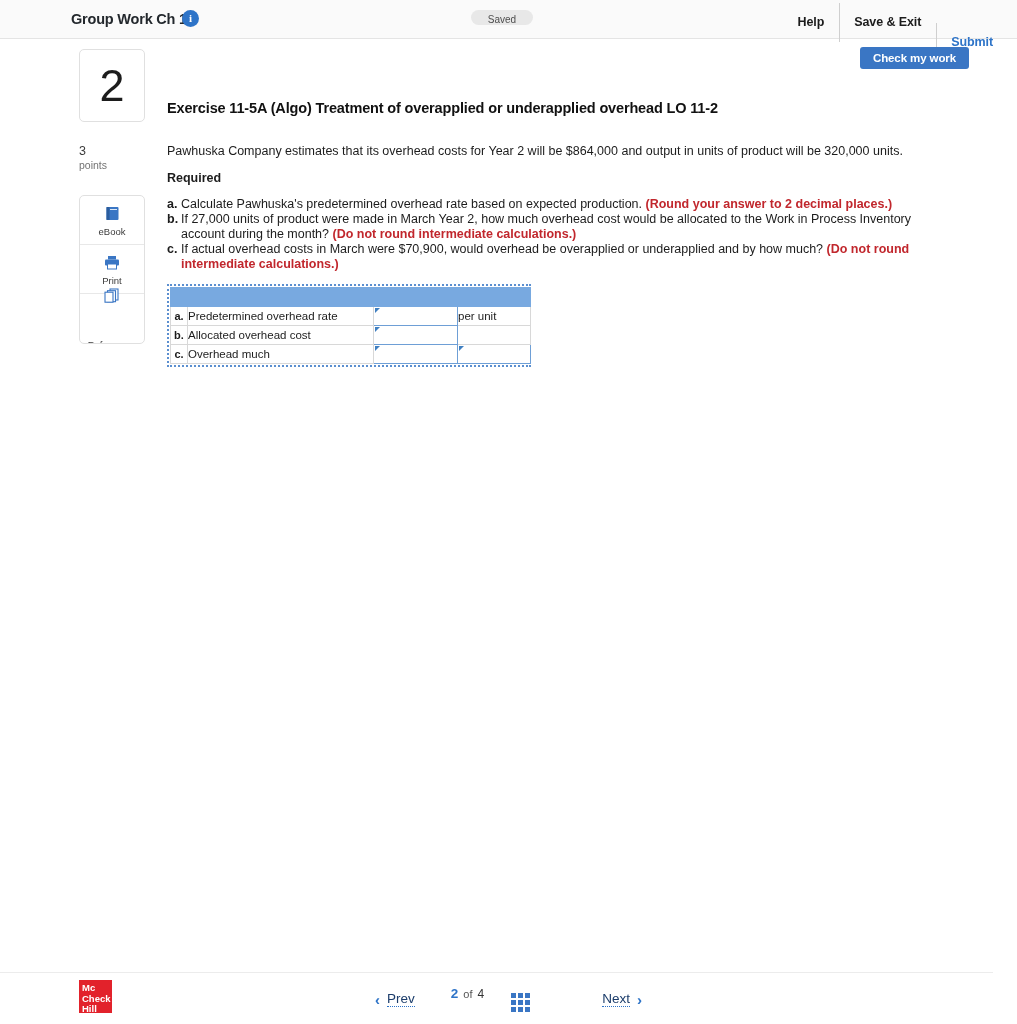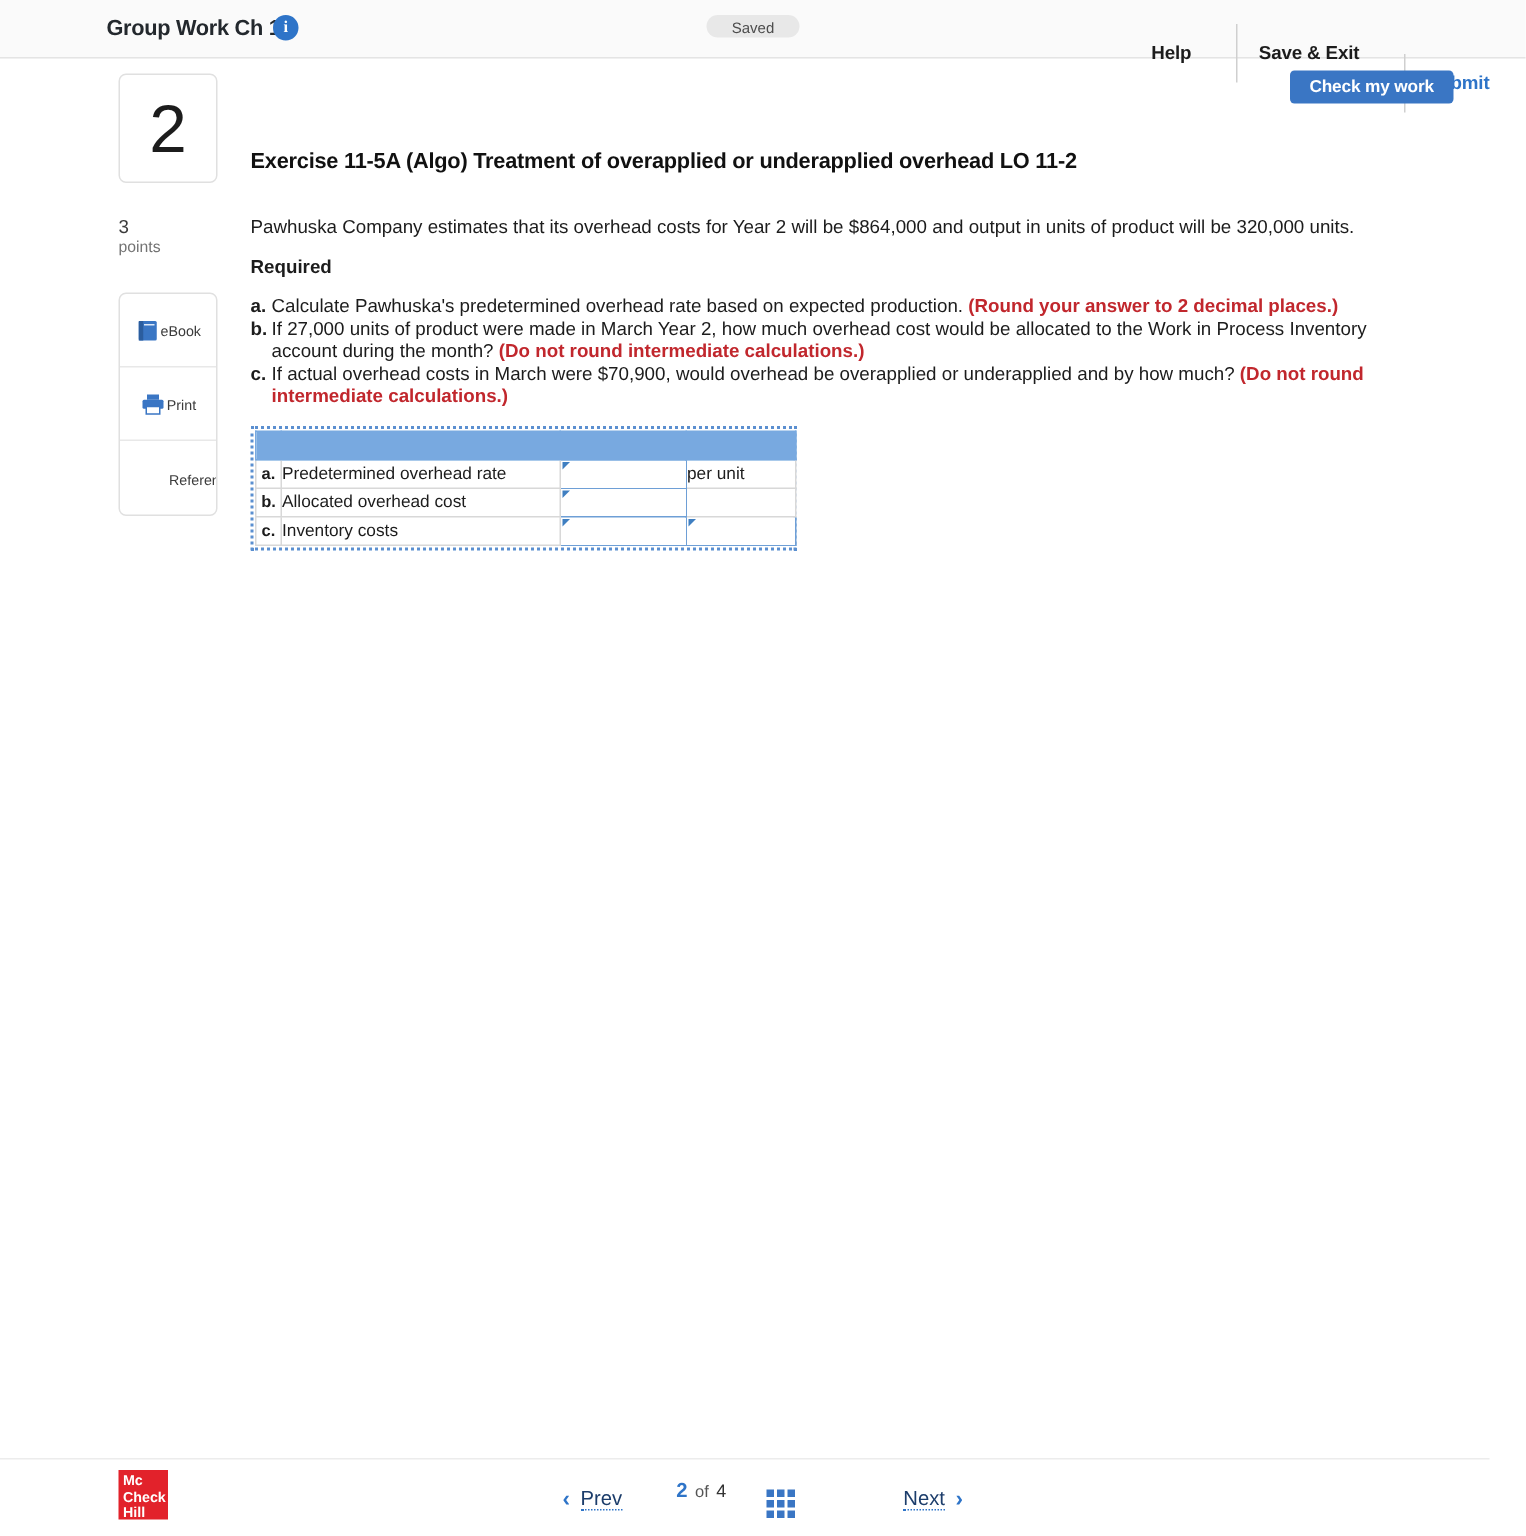--- a/index.html
+++ b/index.html
@@ -36,23 +36,23 @@
     cursor: pointer;
   }
   .saved-badge {
     position: absolute; left: 471px; top: 10px;
     width: 62px; height: 15px;
     background: #e8e8e8; border-radius: 10px;
     font-size: 10px; color: #4d4d4d;
     line-height: 19px; text-align: center;
   }
   .topbar-right {
-    position: absolute; right: 24px; top: 16px;
+    position: absolute; right: 24px; top: 3px;
     height: 39px;
-    display: flex; align-items: center; gap: 16px;
+    display: flex; align-items: center; gap: 1px;
   }
   .topbar-link {
     font-size: 12.5px; font-weight: 700;
     color: #1c1c1c; text-decoration: none;
     padding: 0 14px; cursor: pointer;
     letter-spacing: -0.1px;
     line-height: 39px;
   }
   .topbar-link.divider { border-left: 1px solid #cfcfcf; }
   .topbar-link.submit { color: #2e74c8; padding-right: 0; margin-top: 40px; }
@@ -92,21 +92,21 @@
     font-size: 10.5px; color: #737373;
   }
   .tool-stack {
     position: absolute; left: 79px; top: 195px;
     width: 66px;
     border: 1px solid #e0e0e0; border-radius: 5px;
     background: #fff; overflow: hidden;
   }
   .tool-item {
     height: 49px; display: flex;
-    flex-direction: row; align-items: center;
+    flex-direction: column; align-items: center;
     justify-content: center; cursor: pointer;
     border-bottom: 1px solid #e8e8e8;
     text-align: right;
   }
   .tool-item:last-child { border-bottom: none; gap: 32px; }
   .tool-item .ticon { height: 19px; display:flex; align-items:center; }
   .tool-item .tlabel {
     font-size: 9.5px; color: #3b3b3b; margin-top: 3px;
   }
 
@@ -350,21 +350,21 @@
         <td class="c-mark">b.</td>
         <td class="c-label">Allocated overhead cost</td>
         <td class="c-input">
           <span class="cellmark"></span>
           <input class="ans-input" value="" style="">
         </td>
         <td class="c-blank"></td>
       </tr>
       <tr>
         <td class="c-mark">c.</td>
-        <td class="c-label">Inventory costs</td>
+        <td class="c-label">Overhead much</td>
         <td class="c-input">
           <span class="cellmark"></span>
           <input class="ans-input" value="" style="">
         </td>
         <td class="c-input">
           <span class="cellmark"></span>
           <input class="ans-input" value="" style="">
         </td>
       </tr>
     </tbody>

